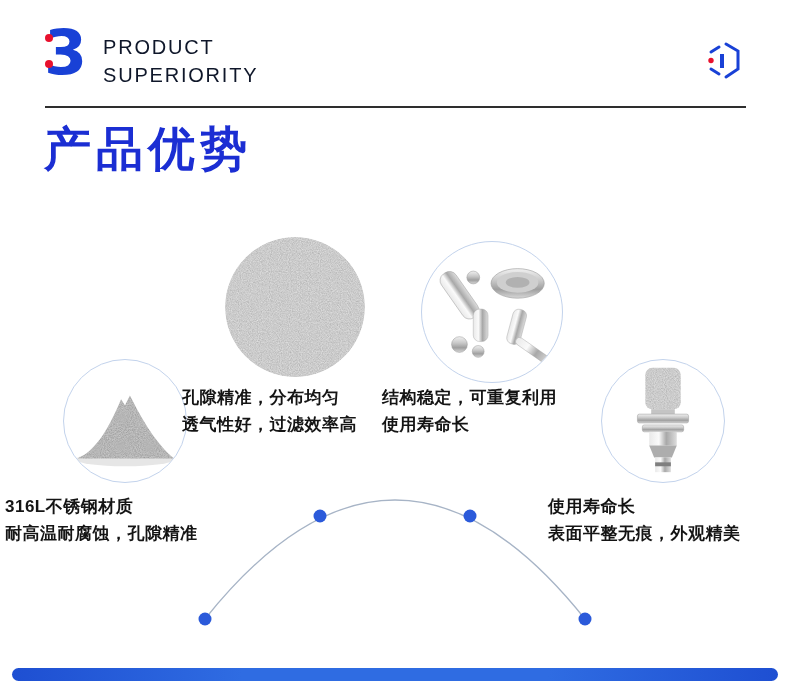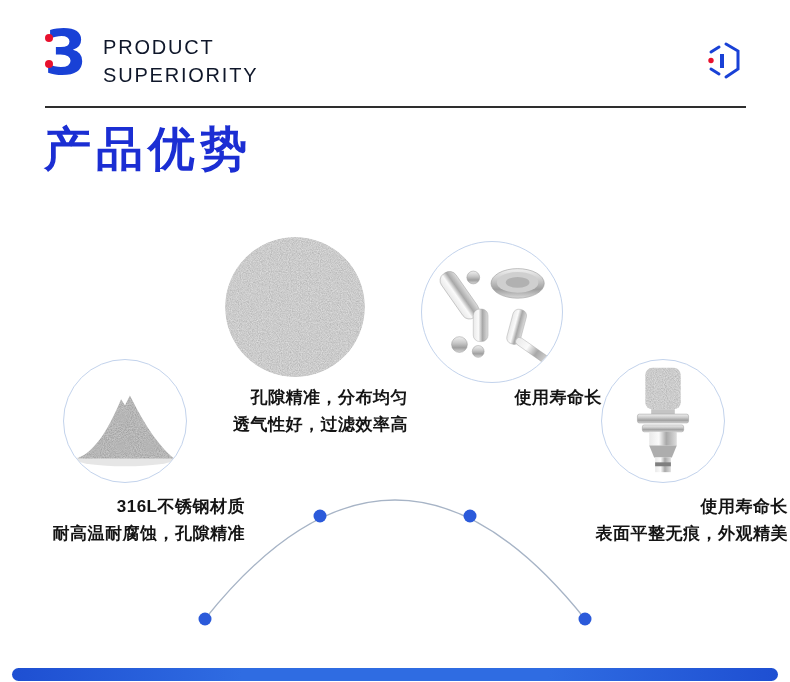--- a/index.html
+++ b/index.html
@@ -22,21 +22,21 @@
   
   .circle{position:absolute;border-radius:50%;background:#ffffff;overflow:hidden}
   .ring{border:1px solid #c3d3ec}
   .circle svg{display:block;width:100%;height:100%}
   .circle-texture{left:225px;top:237px;width:140px;height:140px}
   .circle-parts{left:421px;top:241px;width:142px;height:142px}
   .circle-powder{left:63px;top:359px;width:124px;height:124px}
   .circle-part{left:601px;top:359px;width:124px;height:124px}
 
   
-  .feature{position:absolute;text-align:right;color:#141414;font-size:17px;font-weight:600;line-height:27px;letter-spacing:.5px}
+  .feature{position:absolute;text-align:left;color:#141414;font-size:17px;font-weight:600;line-height:27px;letter-spacing:.5px}
   .f-pore{left:182px;top:384px;width:226px}
   .f-structure{left:382px;top:384px;width:220px}
   .f-material{left:5px;top:493px;width:240px}
   .f-integration{left:548px;top:493px;width:240px}
 
   
   .arc-svg{position:absolute;left:0;top:0;width:790px;height:682px;pointer-events:none}
 
   
   .bottom-bar{position:absolute;left:12px;right:12px;bottom:1px;height:13px;border-radius:8px;
@@ -167,20 +167,21 @@
       <rect x="54" y="104" width="16" height="4" fill="#7f7f7f"></rect>
     </svg>
   </div>
 
   <div class="feature f-pore">
     <div>孔隙精准，分布均匀</div>
     <div>透气性好，过滤效率高</div>
   </div>
 
   <div class="feature f-structure">
+    <div>结构稳定，可重复利用</div>
     <div>使用寿命长</div>
   </div>
 
   <div class="feature f-material">
     <div>316L不锈钢材质</div>
     <div>耐高温耐腐蚀，孔隙精准</div>
   </div>
 
   <div class="feature f-integration">
     <div>使用寿命长</div>

